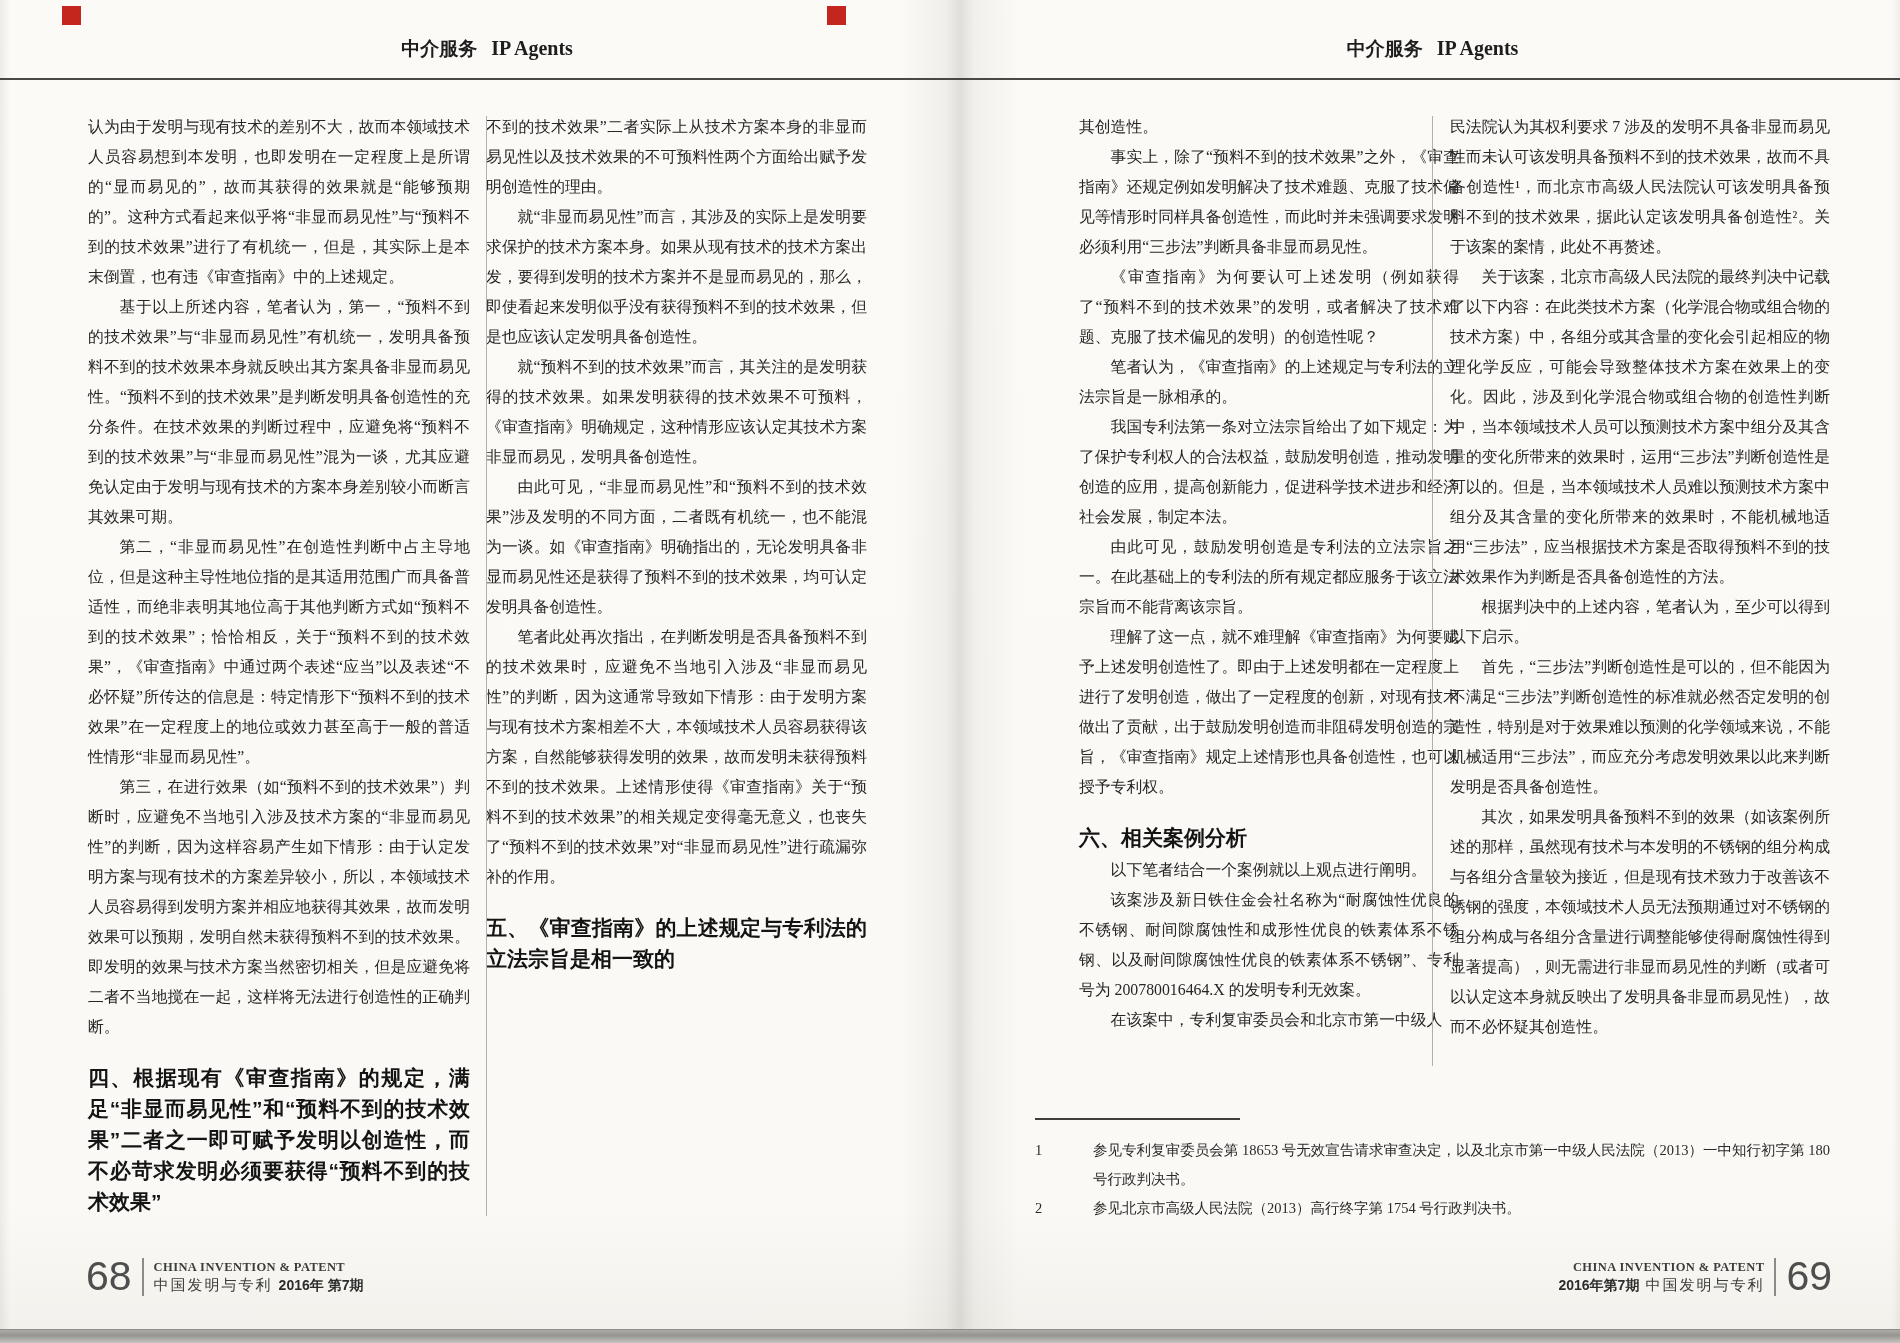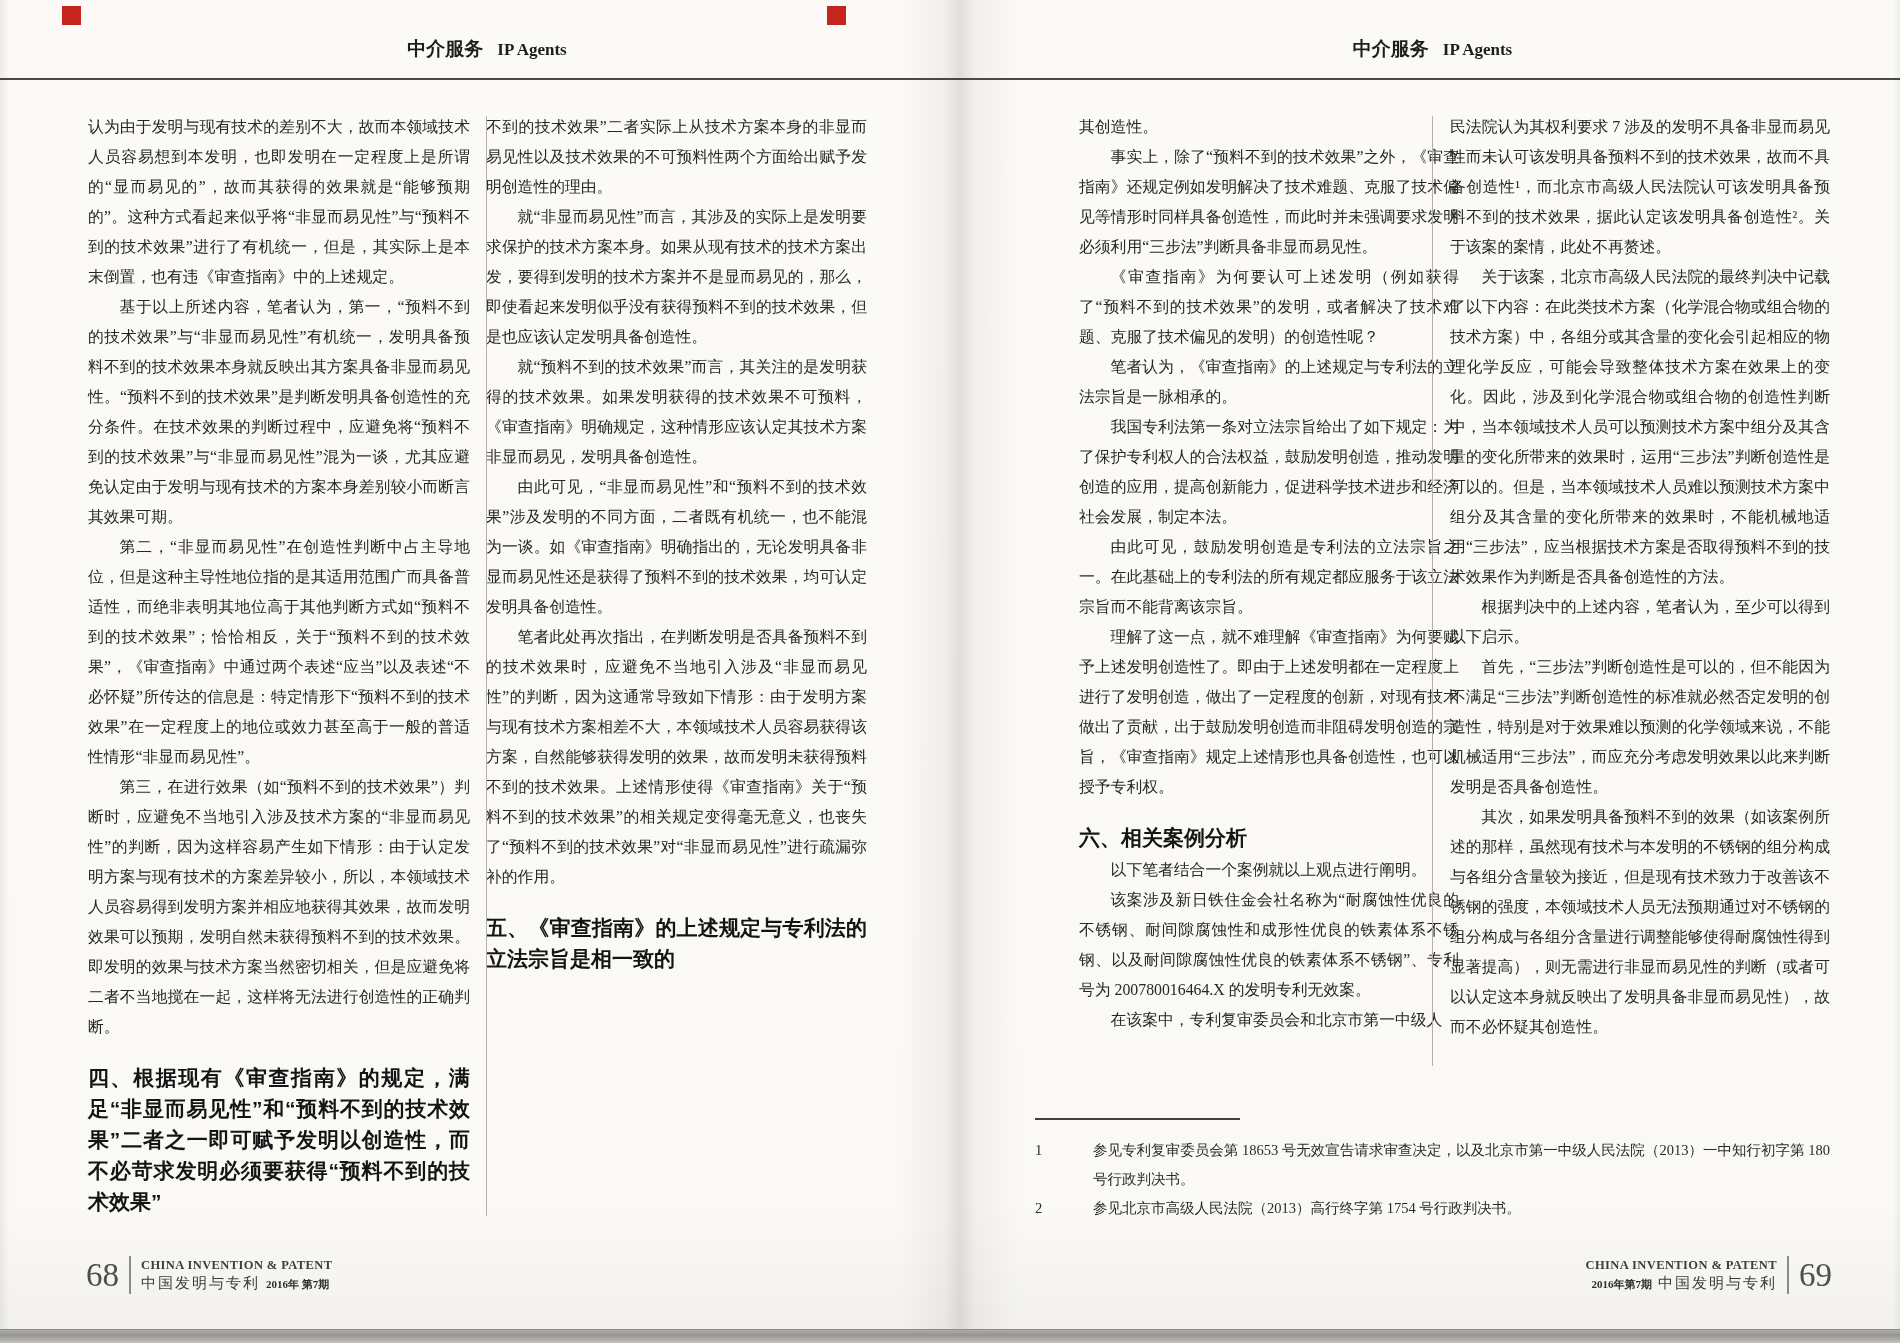--- a/index.html
+++ b/index.html
@@ -7,21 +7,21 @@
     position:relative;width:1900px;height:1343px;overflow:hidden;
     background:linear-gradient(180deg,#fbfaf6 0%,#faf9f5 90%,#f2f1ec 99%);
     font-family:"Liberation Serif",serif;color:#262626;
   }
   
   .header-rule{position:absolute;left:0;top:78px;width:1900px;height:2px;background:#4b4947;}
   .page-header{position:absolute;top:36px;text-align:center;white-space:nowrap;color:#1d1d1d;}
   .ph-68{left:88px;width:798px;}
   .ph-69{left:1035px;width:795px;}
   .hdr-cn{font-family:"Liberation Sans",sans-serif;font-weight:bold;font-size:19px;}
-  .hdr-en{font-family:"Liberation Serif",serif;font-weight:bold;font-size:17px;margin-left:14px;}
+  .hdr-en{font-family:"Liberation Serif",serif;font-weight:bold;font-size:20px;margin-left:14px;}
   
   .red-mark{position:absolute;width:19px;height:19px;background:#c4261d;}
   .rm-left{left:62px;top:6px;}
   .rm-right{left:827px;top:6px;}
   
   .col{position:absolute;top:112px;font-size:15.8px;line-height:30px;text-align:justify;}
   .c681{left:88px;width:382px;}
   .c682{left:486px;width:381px;}
   .c691{left:1079px;width:380px;}
   .c692{left:1450px;width:380px;}
@@ -36,29 +36,29 @@
   
   .footnotes{position:absolute;left:1035px;top:1118px;width:795px;}
   .fn-rule{width:205px;height:2px;background:#413f3d;margin-bottom:16px;}
   .fn-row{display:flex;font-size:14.5px;line-height:29px;color:#2a2a2a;}
   .fn-num{width:58px;flex:none;}
   .fn-text{flex:1;text-align:justify;}
   
   .footer{position:absolute;top:1256px;display:flex;align-items:center;}
   .f68{left:86px;}
   .f69{right:68px;}
-  .pg-num{font-family:Liberation Serif, serif;font-size:33px;color:#4e4e4e;line-height:1;}
+  .pg-num{font-family:Liberation Sans, sans-serif;font-size:41px;color:#4e4e4e;line-height:1;}
   .f-bar{width:2px;height:38px;background:#8b8b89;margin:0 10px;flex:none;}
   .f-info{display:flex;flex-direction:column;justify-content:center;}
   .f-info.right{align-items:flex-end;text-align:right;}
   .f-en{font-family:"Liberation Serif",serif;font-weight:bold;font-size:12.5px;
         letter-spacing:.4px;color:#3c3c3c;line-height:17px;}
   .f-cn-row{display:flex;align-items:baseline;line-height:19px;}
   .f-cn{font-size:15px;color:#3c3c3c;letter-spacing:2px;}
-  .f-issue{font-family:Liberation Serif, serif;font-weight:bold;font-size:11px;color:#2c2c2c;margin:0 6px;}
+  .f-issue{font-family:Liberation Sans, sans-serif;font-weight:bold;font-size:14px;color:#2c2c2c;margin:0 6px;}
   
   .gutter-shadow{position:absolute;left:900px;top:0;width:120px;height:1343px;pointer-events:none;
     background:linear-gradient(90deg,rgba(60,55,50,0) 0%,rgba(60,55,50,.06) 38%,rgba(60,55,50,.14) 50%,rgba(60,55,50,.05) 62%,rgba(60,55,50,0) 100%);}
   .edge-left{position:absolute;left:0;top:0;width:10px;height:1343px;
     background:linear-gradient(90deg,rgba(0,0,0,.06),rgba(0,0,0,0));}
   .edge-right{position:absolute;right:0;top:0;width:8px;height:1343px;
     background:linear-gradient(270deg,rgba(0,0,0,.05),rgba(0,0,0,0));}
   .bottom-band{position:absolute;left:0;bottom:0;width:1900px;height:13px;
     background:linear-gradient(180deg,#aeaca8 0%,#96948f 40%,#c6c4c0 100%);
     border-top:1px solid #8e8c88;}

